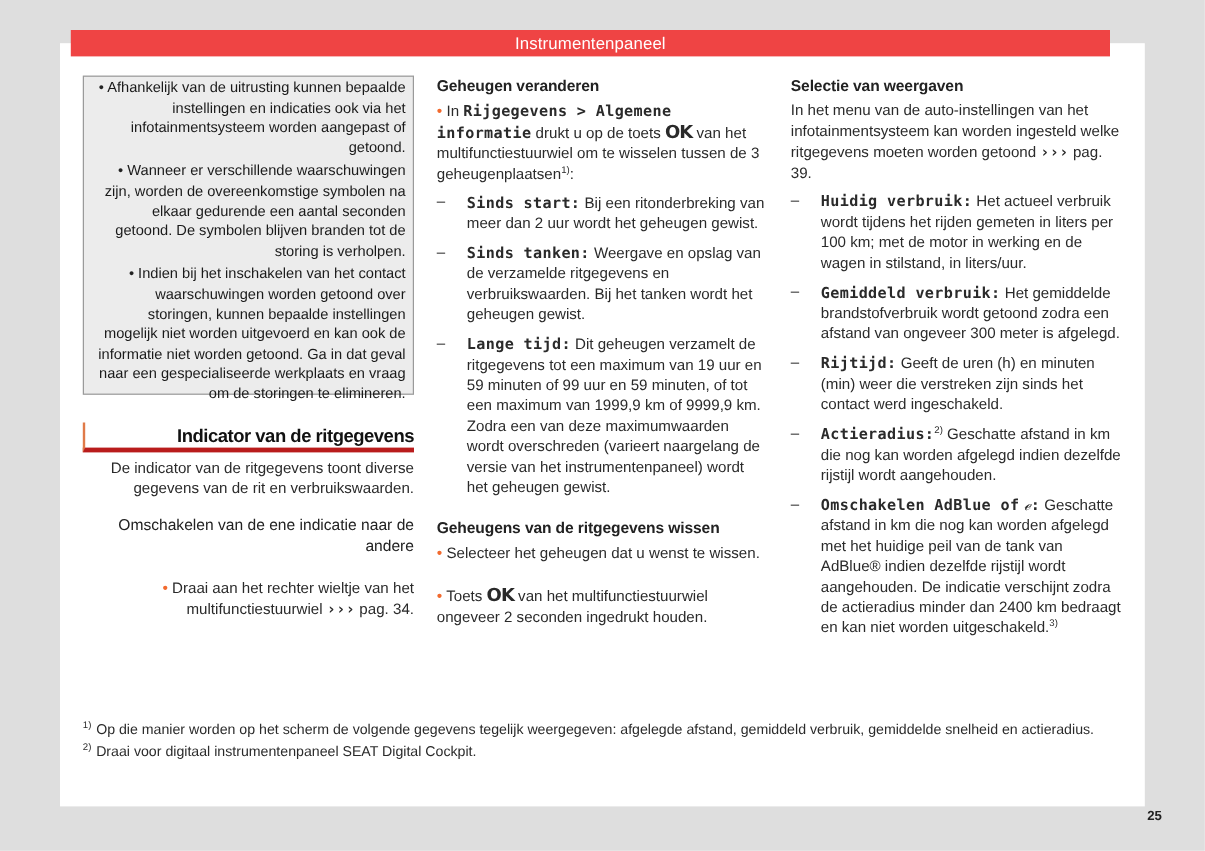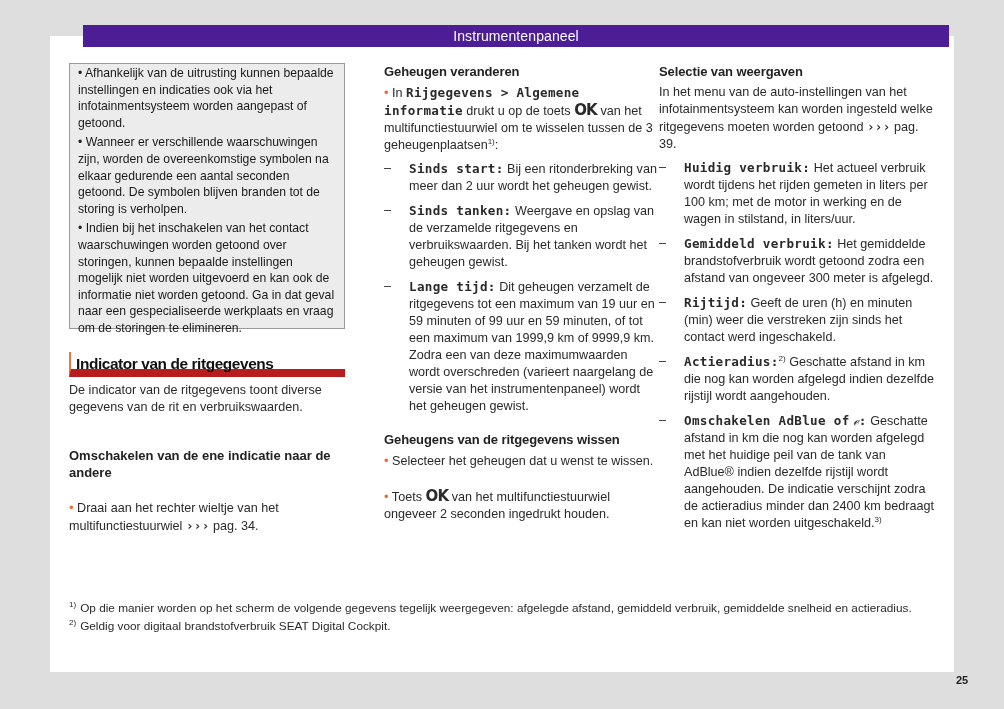--- a/index.html
+++ b/index.html
@@ -11,70 +11,70 @@
     position: relative;
   }
   .page {
     position: absolute;
     left: 50px; top: 36px;
     width: 904px; height: 636px;
     background: #ffffff;
   }
   .header-bar {
     position: absolute;
-    left: 83px; top: 25px;
+    left: 59px; top: 25px;
     width: 866px; height: 22px;
-    background: #4c1d95;
+    background: #ef4444;
     color: #ffffff;
     font-size: 14px;
     line-height: 22px;
     text-align: center;
     letter-spacing: 0.1px;
   }
   .col {
     position: absolute;
     top: 63px;
     font-size: 12.6px;
     line-height: 17px;
     color: #2a2a2a;
   }
-  .col1 { left: 69px; width: 276px; }
-  .col2 { left: 384px; width: 277px; }
+  .col1 { left: 69px; width: 276px; text-align: right; }
+  .col2 { left: 364px; width: 277px; }
   .col3 { left: 659px; width: 275px; }
 
   .notebox {
     background: #ececec;
     border: 1px solid #9a9a9a;
     padding: 1px 6px 4px 8px;
     font-size: 12.2px;
     line-height: 16.6px;
     color: #1a1a1a;
     height: 266px;
   }
   .notebox p { margin-bottom: 3px; }
   .notebox .dot { color: #222; }
 
   .section-heading {
     margin-top: 23px;
     border-left: 2px solid #e07a48;
-    border-bottom: 8px solid #b91c1c;
+    border-bottom: 4px solid #b91c1c;
     padding: 2px 0 2px 5px;
     font-size: 15.4px;
     font-weight: bold;
     color: #111;
     letter-spacing: -0.4px;
     height: 25px;
     line-height: 19px;
   }
   .para { margin-top: 5px; }
   .sub-heading {
     font-size: 13px;
     color: #222;
   }
-  .col1 .sub-heading { margin-top: 31px; font-weight: bold; }
+  .col1 .sub-heading { margin-top: 13px; font-weight: normal; }
   .col2 .sub-heading, .col3 .sub-heading { font-weight: bold; margin-bottom: 4px; letter-spacing: -0.1px; }
 
   .bullet { color: #f26a2e; font-size: 13px; }
   .item { margin-top: 18px; }
   .mono {
     font-family: "DejaVu Sans Mono", "Liberation Mono", monospace;
     font-weight: bold;
     font-size: 12.6px;
     letter-spacing: 0.3px;
   }
@@ -225,16 +225,16 @@
       <span class="dash">–</span>
       <span class="mono">Omschakelen AdBlue of</span>
       <span class="adblue-icon">ℯ</span><span class="mono">:</span>
       <span>Geschatte afstand in km die nog kan worden afgelegd met het huidige peil van de tank van AdBlue® indien dezelfde rijstijl wordt aangehouden. De indicatie verschijnt zodra de actieradius minder dan 2400 km bedraagt en kan niet worden uitgeschakeld.</span><span class="sup">3)</span>
     </div>
   </div>
 </div>
 
 <div class="footnotes">
   <div><span class="fn-num">1)</span><span>Op die manier worden op het scherm de volgende gegevens tegelijk weergegeven: afgelegde afstand, gemiddeld verbruik, gemiddelde snelheid en actieradius.</span></div>
-  <div><span class="fn-num">2)</span><span>Geldig voor digitaal brandstofverbruik SEAT Digital Cockpit.</span></div>
+  <div><span class="fn-num">2)</span><span>Draai voor digitaal instrumentenpaneel SEAT Digital Cockpit.</span></div>
 </div>
 
 <div class="page-number">25</div>
 
 </body></html>

